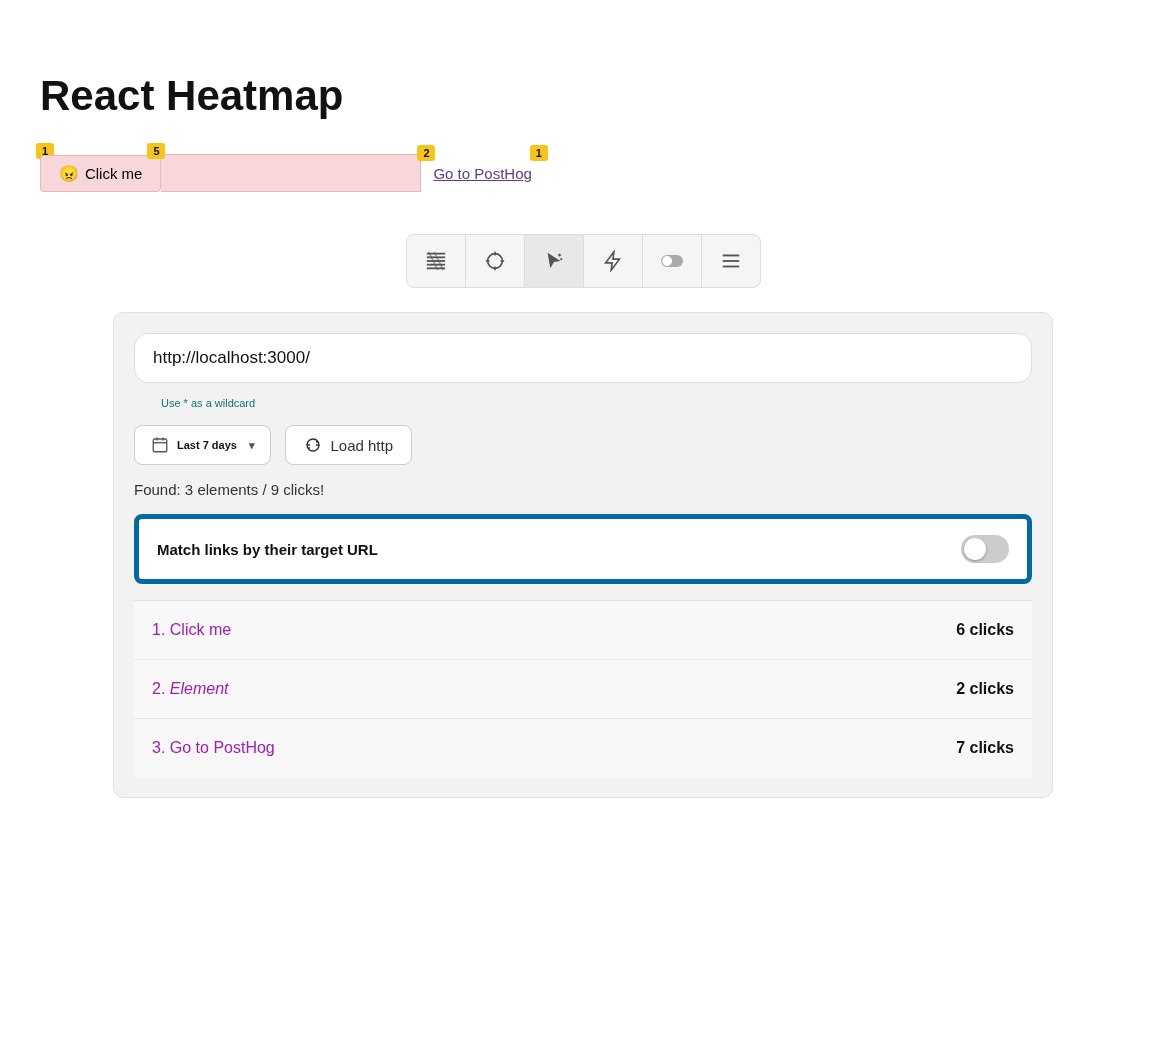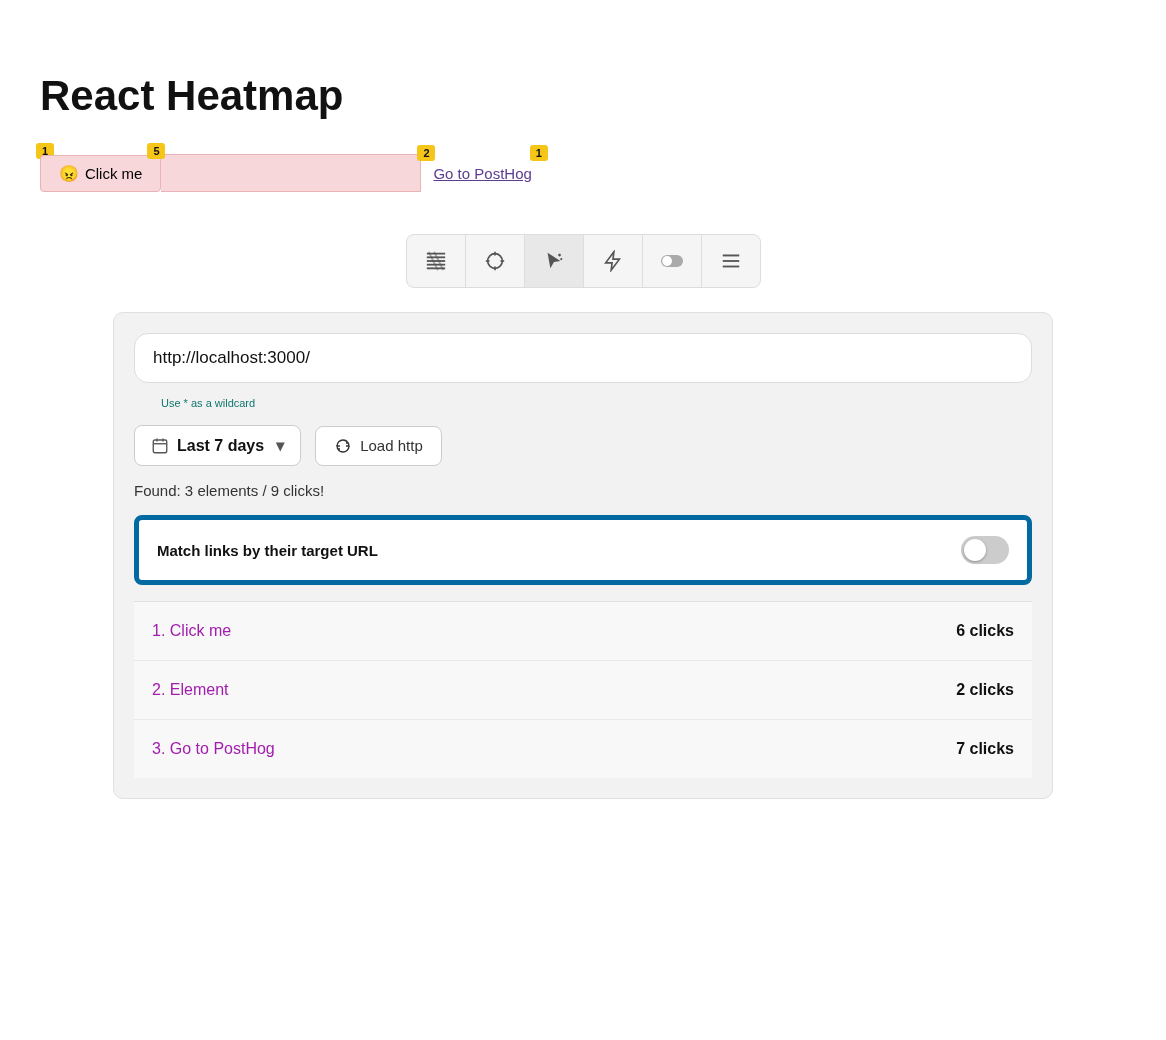--- a/index.html
+++ b/index.html
@@ -171,21 +171,21 @@
     }
 
     .date-picker-btn {
       display: flex;
       align-items: center;
       gap: 8px;
       background: #fff;
       border: 1px solid #ccc;
       border-radius: 8px;
       padding: 10px 16px;
-      font-size: 16px;
+      font-size: 11px;
       font-weight: 600;
       cursor: pointer;
       color: #111;
     }
 
     .date-picker-btn svg {
       width: 18px;
       height: 18px;
       color: #555;
     }
@@ -290,20 +290,21 @@
 
     .list-item-label .item-number {
       font-weight: 400;
     }
 
     .list-item-label .item-name {
       font-weight: 400;
     }
 
     .list-item-label .item-name.italic {
+      font-style: italic;
     }
 
     .list-item-count {
       font-size: 16px;
       font-weight: 600;
       color: #111;
     }
   </style>
 </head>
 <body>

